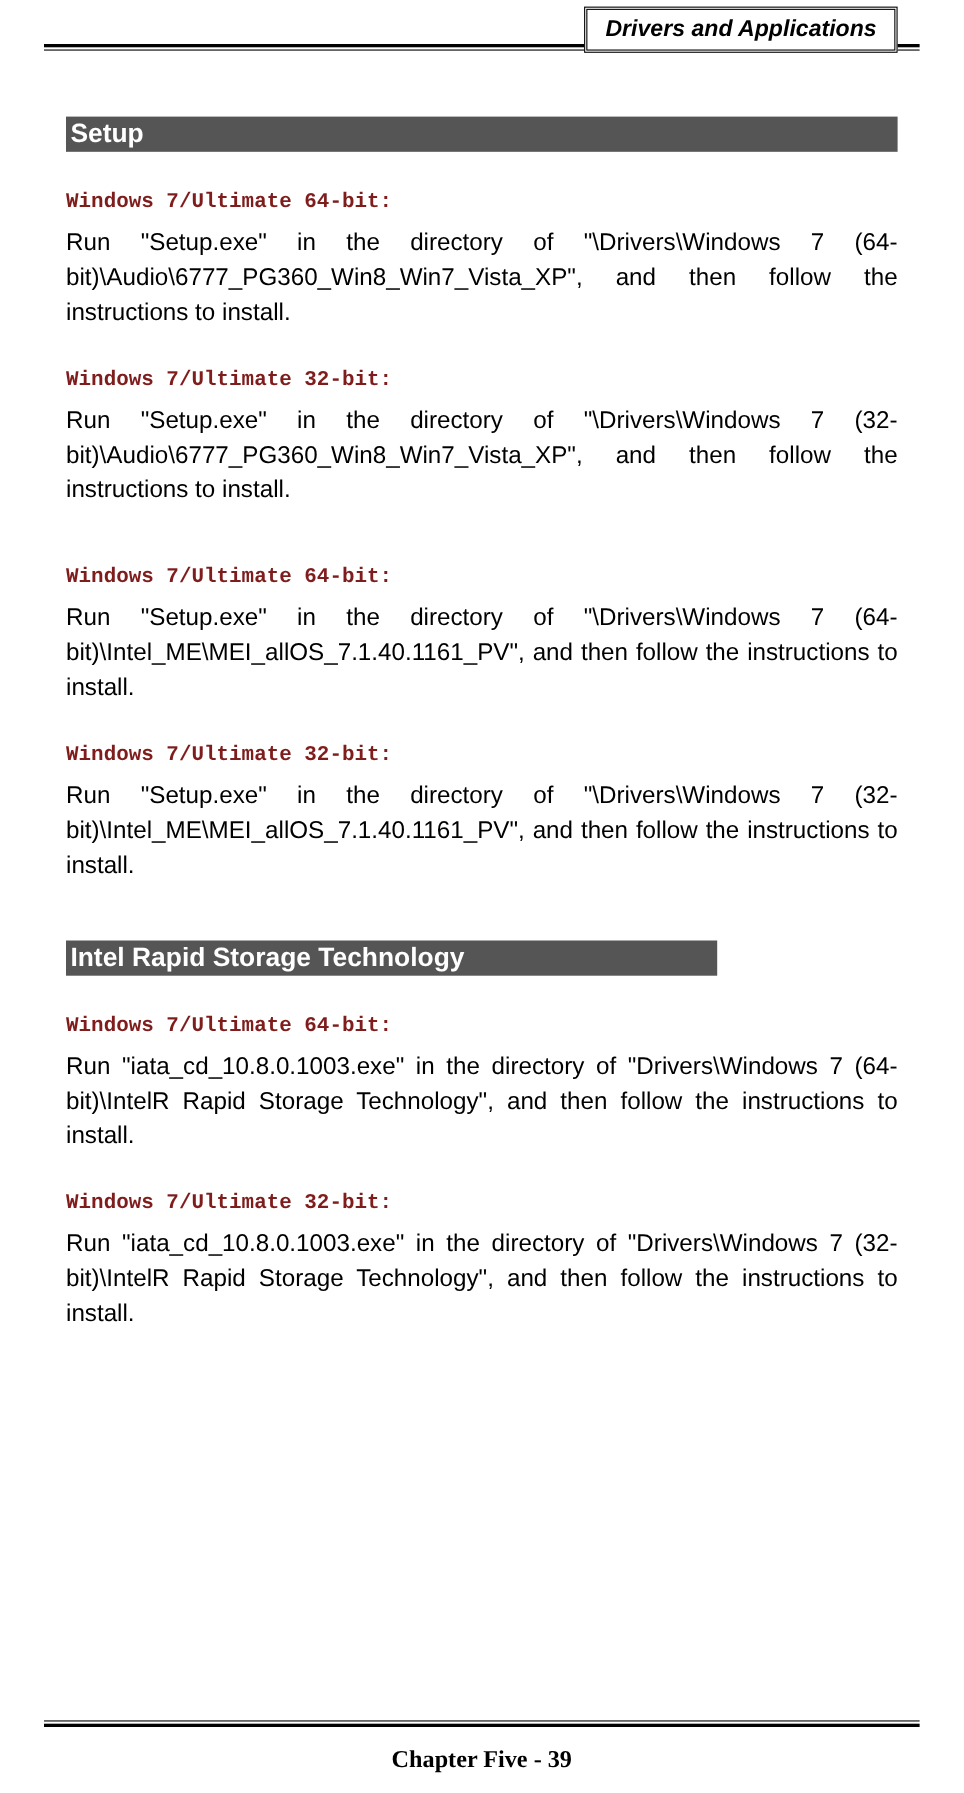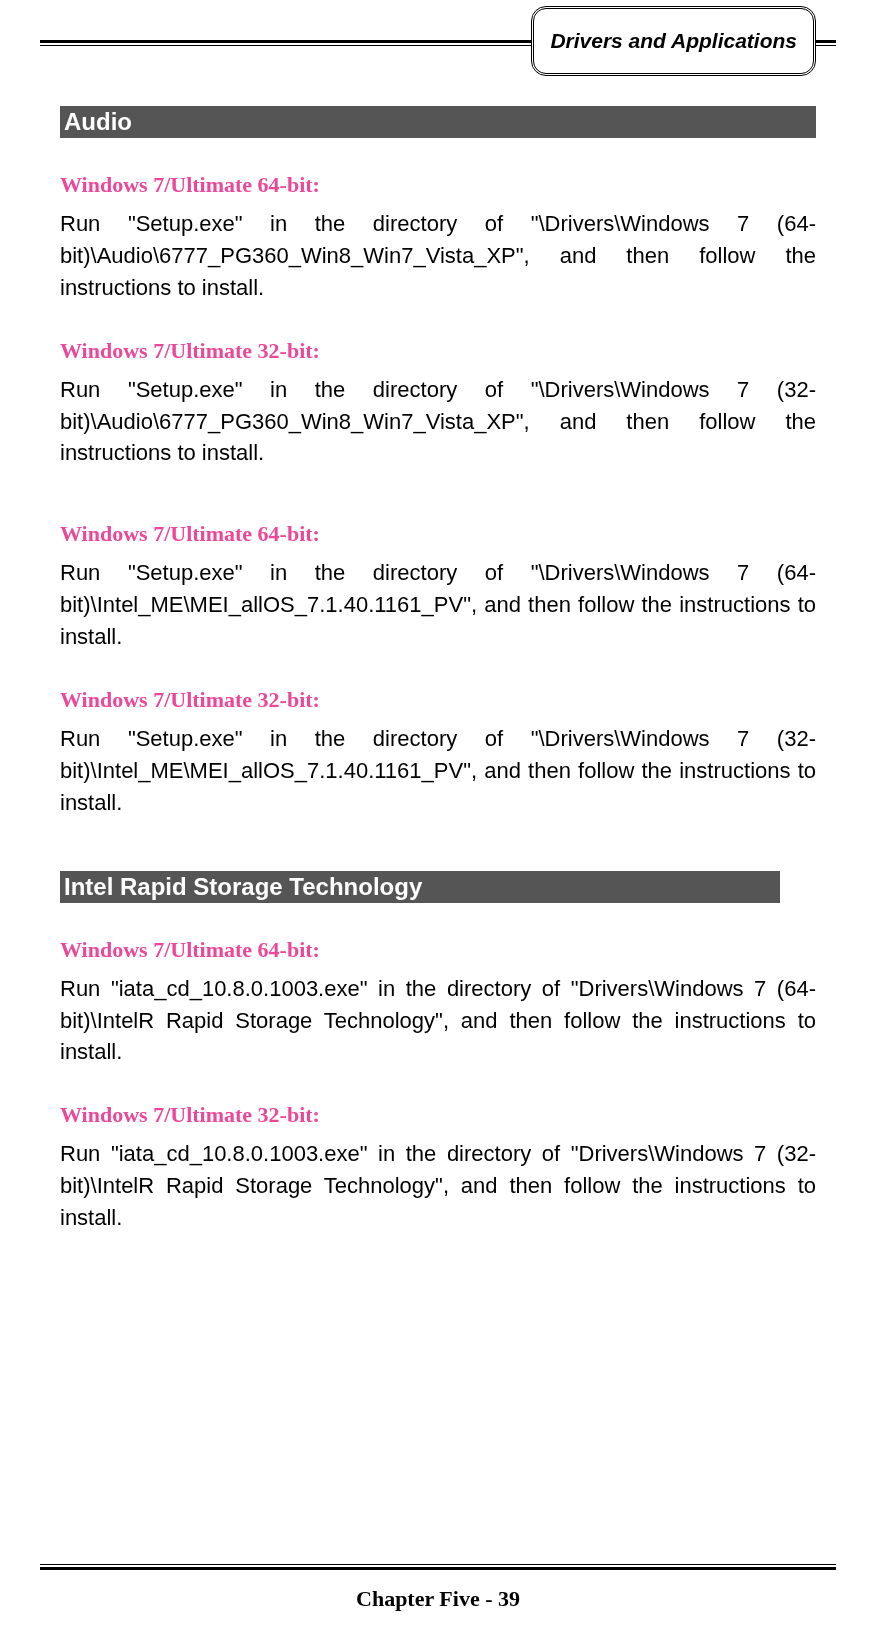--- a/index.html
+++ b/index.html
@@ -17,22 +17,22 @@
     }
     .header-container {
       position: relative;
       padding: 12px 40px 0 40px;
     }
     .header-badge {
       position: absolute;
       right: 60px;
       top: 6px;
       border: 3px double #000;
-      border-radius: 15px;
-      padding: 20px 16px;
+      border-radius: 0;
+      padding: 6px 16px;
       background: #fff;
       z-index: 2;
     }
     .header-badge span {
       font-family: Arial, sans-serif;
       font-weight: bold;
       font-style: italic;
       font-size: 21px;
       color: #000;
     }
@@ -50,27 +50,27 @@
       color: #fff;
       font-family: Arial, sans-serif;
       font-weight: bold;
       font-size: 24px;
       padding: 2px 4px 2px 4px;
       margin-bottom: 34px;
       text-decoration: underline;
       text-decoration-color: #555;
     }
     .section-bar-short {
-      width: 720px;
+      width: 592px;
     }
     .sub-heading {
-      font-family: Liberation Serif, serif;
+      font-family: Liberation Mono, monospace;
       font-weight: bold;
-      font-size: 22px;
-      color: #ec4899;
+      font-size: 19px;
+      color: #7f1d1d;
       margin-bottom: 10px;
     }
     .body-text {
       font-family: Arial, sans-serif;
       font-size: 22px;
       color: #000;
       line-height: 1.45;
       text-align: justify;
       text-justify: inter-word;
       margin-bottom: 34px;
@@ -103,21 +103,21 @@
 
 <div class="header-container">
   <div class="header-badge">
     <span>Drivers and Applications</span>
   </div>
   <div class="double-rule-top"></div>
 </div>
 
 <div class="content">
 
-  <div class="section-bar">Audio</div>
+  <div class="section-bar">Setup</div>
   <div class="sub-heading">Windows 7/Ultimate 64-bit:</div>
   <div class="body-text">Run "Setup.exe" in the directory of "\Drivers\Windows 7 (64-bit)\Audio\6777_PG360_Win8_Win7_Vista_XP", and then follow the instructions to install.</div>
   <div class="sub-heading">Windows 7/Ultimate 32-bit:</div>
   <div class="body-text">Run "Setup.exe" in the directory of "\Drivers\Windows 7 (32-bit)\Audio\6777_PG360_Win8_Win7_Vista_XP", and then follow the instructions to install.</div>
 
   <div class="section-gap"></div>
 
   <div class="sub-heading">Windows 7/Ultimate 64-bit:</div>
   <div class="body-text">Run "Setup.exe" in the directory of "\Drivers\Windows 7 (64-bit)\Intel_ME\MEI_allOS_7.1.40.1161_PV", and then follow the instructions to install.</div>
   <div class="sub-heading">Windows 7/Ultimate 32-bit:</div>

